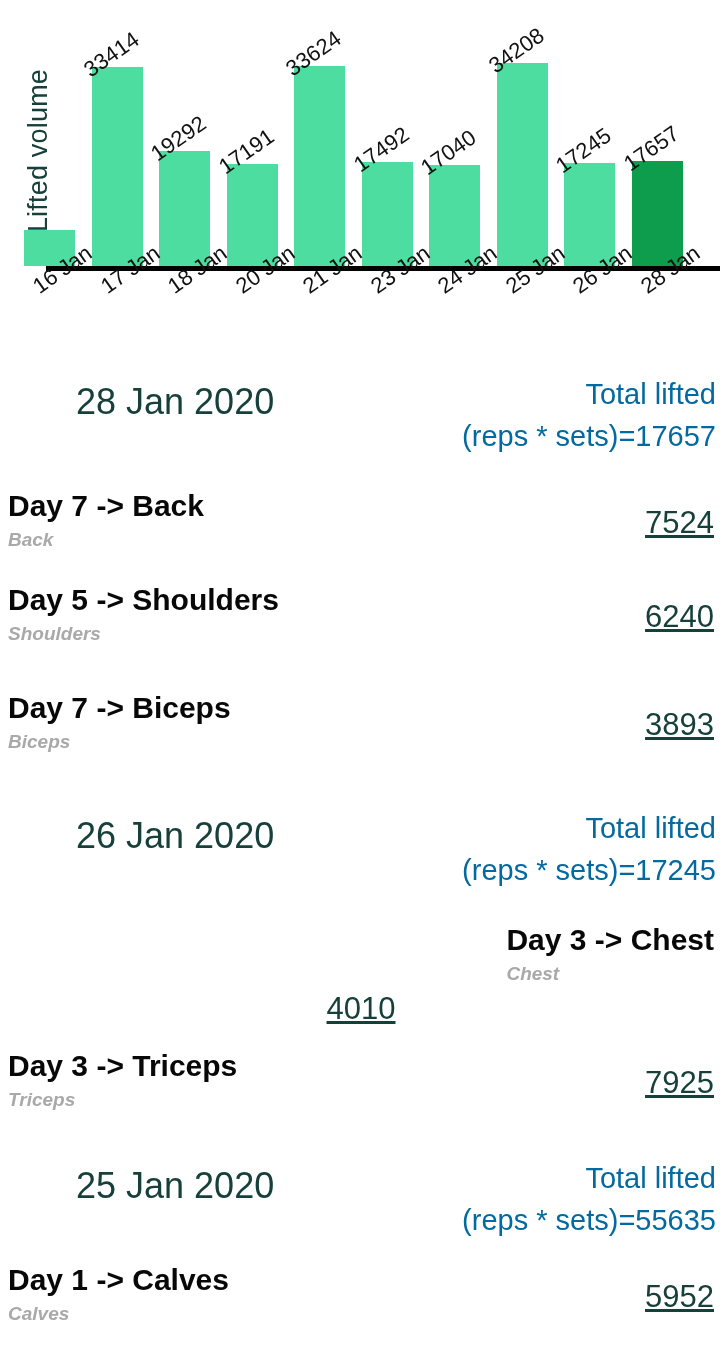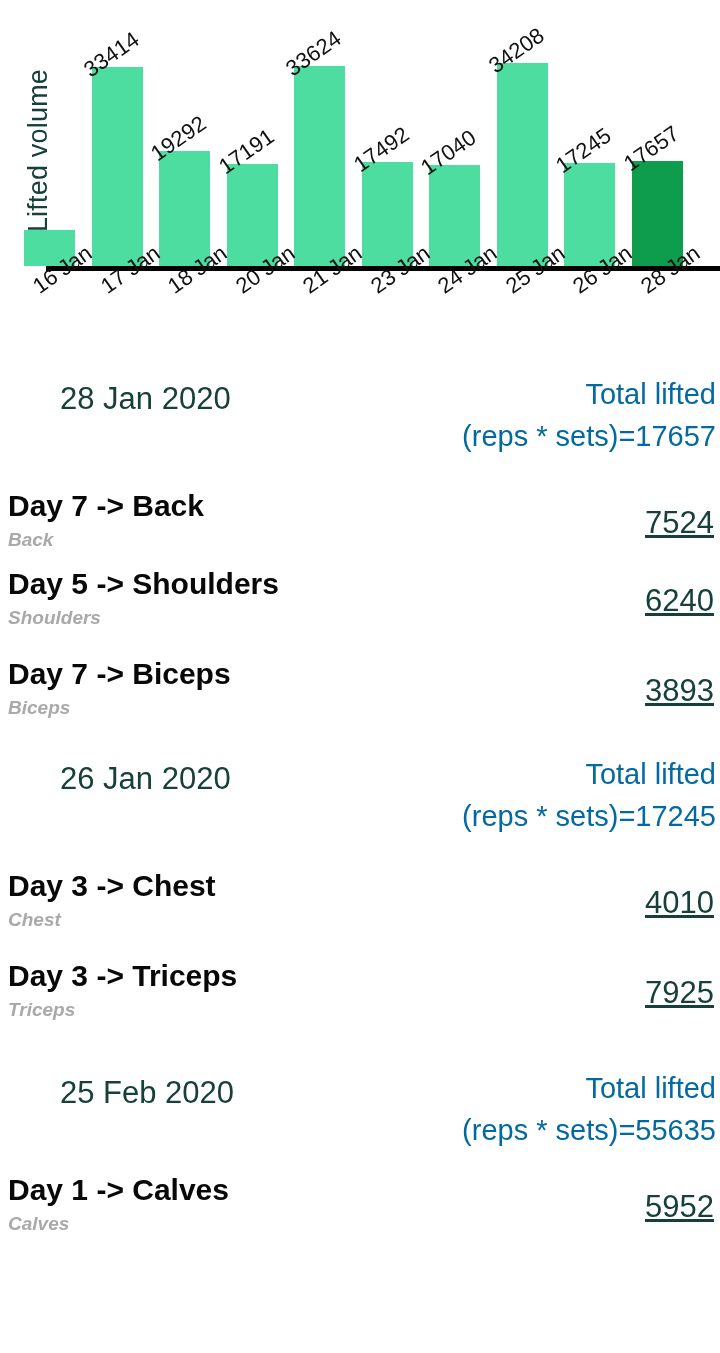--- a/index.html
+++ b/index.html
@@ -91,23 +91,23 @@
   }
 
   .day-header {
     display: flex;
     align-items: flex-start;
     justify-content: space-between;
     padding: 0 4px 0 0;
   }
   .day-header .date {
     color: #17403B;
-    font-size: 31px;
-    font-family: "Liberation Sans", sans-serif;
-    padding-left: 60px;
+    font-size: 36px;
+    font-family: "Liberation Sans", sans-serif;
+    padding-left: 76px;
     white-space: nowrap;
   }
   .day-header .total {
     text-align: right;
     color: #0369a1;
     font-size: 29px;
     line-height: 42px;
     font-family: "Liberation Sans", sans-serif;
     white-space: nowrap;
   }
@@ -200,57 +200,57 @@
         <span class="t-line2">(reps * sets)=17657</span>
       </div>
     </div>
     <div class="entry" style="margin-top: 32px;">
       <div class="entry-left">
         <div class="entry-title">Day 7 -&gt; Back</div>
         <div class="entry-sub">Back</div>
       </div>
       <div class="entry-value">7524</div>
     </div>
-    <div class="entry" style="margin-top: 10px; gap: 16px;">
+    <div class="entry" style="margin-top: 26px; gap: 16px;">
       <div class="entry-left">
         <div class="entry-title">Day 5 -&gt; Shoulders</div>
         <div class="entry-sub">Shoulders</div>
       </div>
       <div class="entry-value">6240</div>
     </div>
-    <div class="entry" style="margin-top: 22px;">
+    <div class="entry" style="margin-top: 40px;">
       <div class="entry-left">
         <div class="entry-title">Day 7 -&gt; Biceps</div>
         <div class="entry-sub">Biceps</div>
       </div>
       <div class="entry-value">3893</div>
     </div>
-    <div class="day-header" style="margin-top: 28px; gap: 20px;">
+    <div class="day-header" style="margin-top: 48px; gap: 20px;">
       <div class="date" style="margin-top: 8px;">26 Jan 2020</div>
       <div class="total">
         <span class="t-line1">Total lifted</span>
         <span class="t-line2">(reps * sets)=17245</span>
       </div>
     </div>
-    <div class="entry" style="margin-top: 32px;">
+    <div class="entry" style="margin-top: 32px; flex-direction: column;">
       <div class="entry-left">
         <div class="entry-title">Day 3 -&gt; Chest</div>
         <div class="entry-sub">Chest</div>
       </div>
       <div class="entry-value">4010</div>
     </div>
     <div class="entry" style="margin-top: 22px;">
       <div class="entry-left">
         <div class="entry-title">Day 3 -&gt; Triceps</div>
         <div class="entry-sub">Triceps</div>
       </div>
       <div class="entry-value">7925</div>
     </div>
     <div class="day-header" style="margin-top: 40px;">
-      <div class="date" style="margin-top: 8px;">25 Feb 2020</div>
+      <div class="date" style="margin-top: 8px;">25 Jan 2020</div>
       <div class="total">
         <span class="t-line1">Total lifted</span>
         <span class="t-line2">(reps * sets)=55635</span>
       </div>
     </div>
     <div class="entry" style="margin-top: 22px;">
       <div class="entry-left">
         <div class="entry-title">Day 1 -&gt; Calves</div>
         <div class="entry-sub">Calves</div>
       </div>

